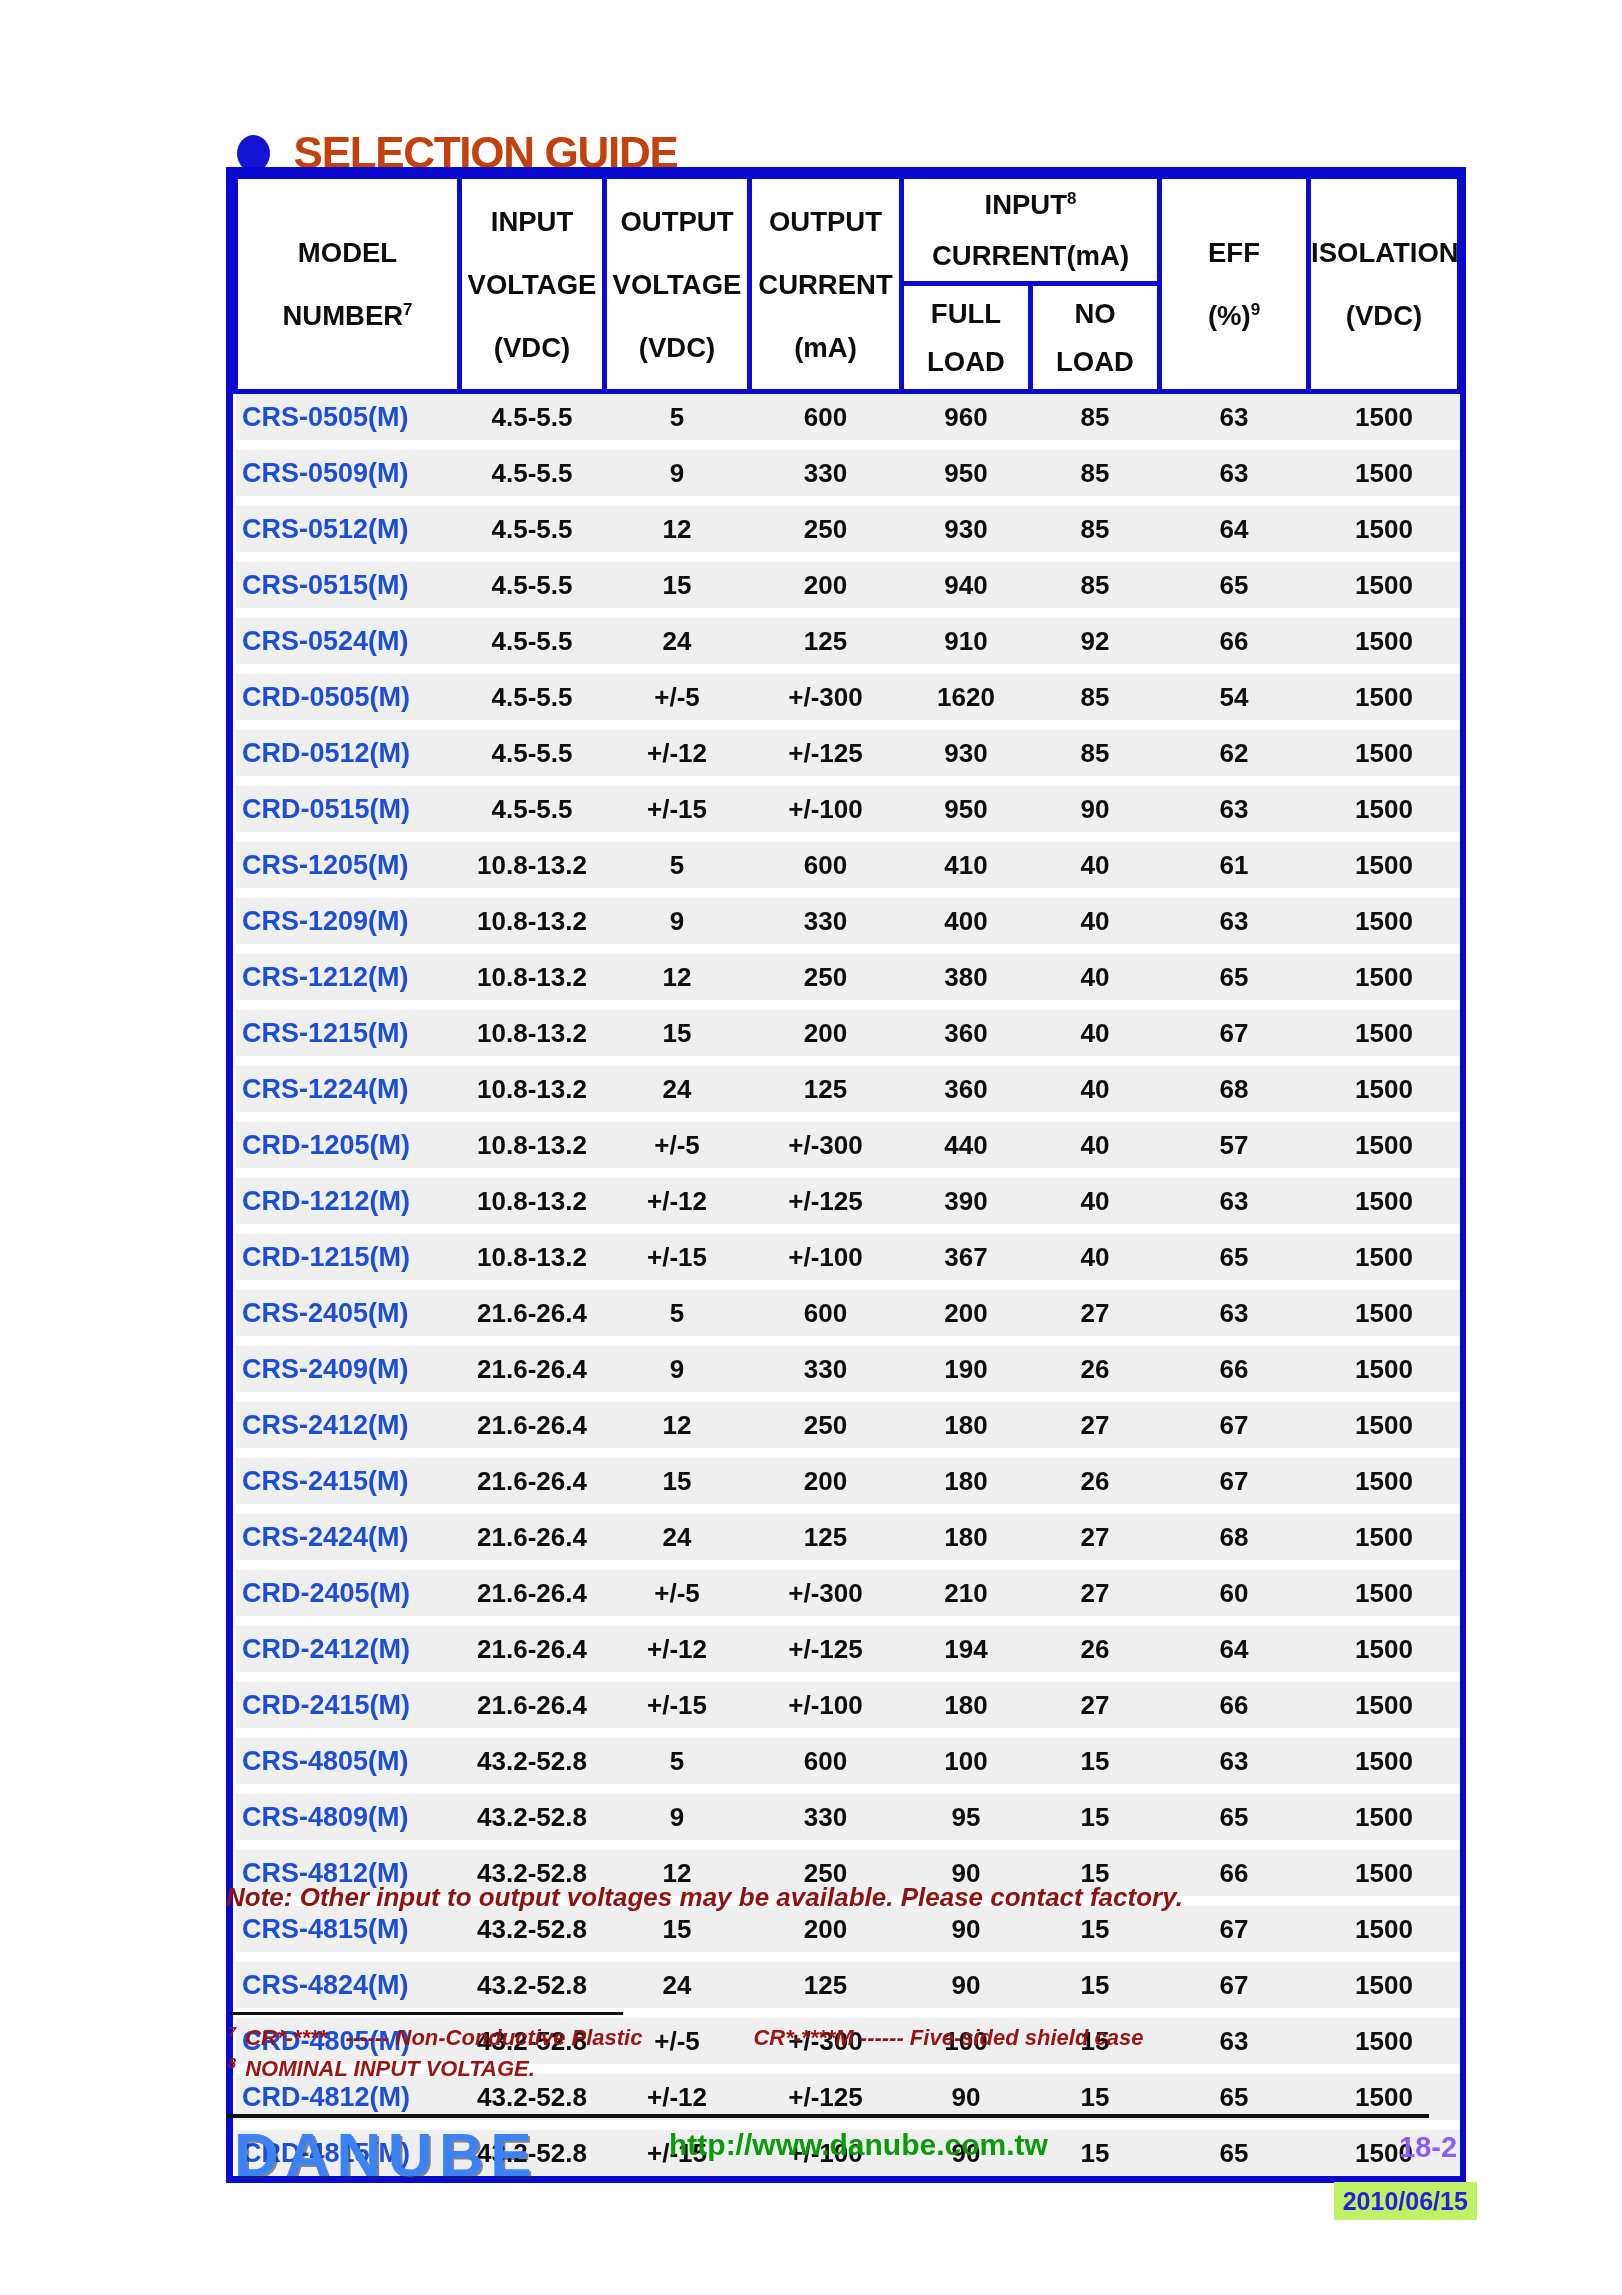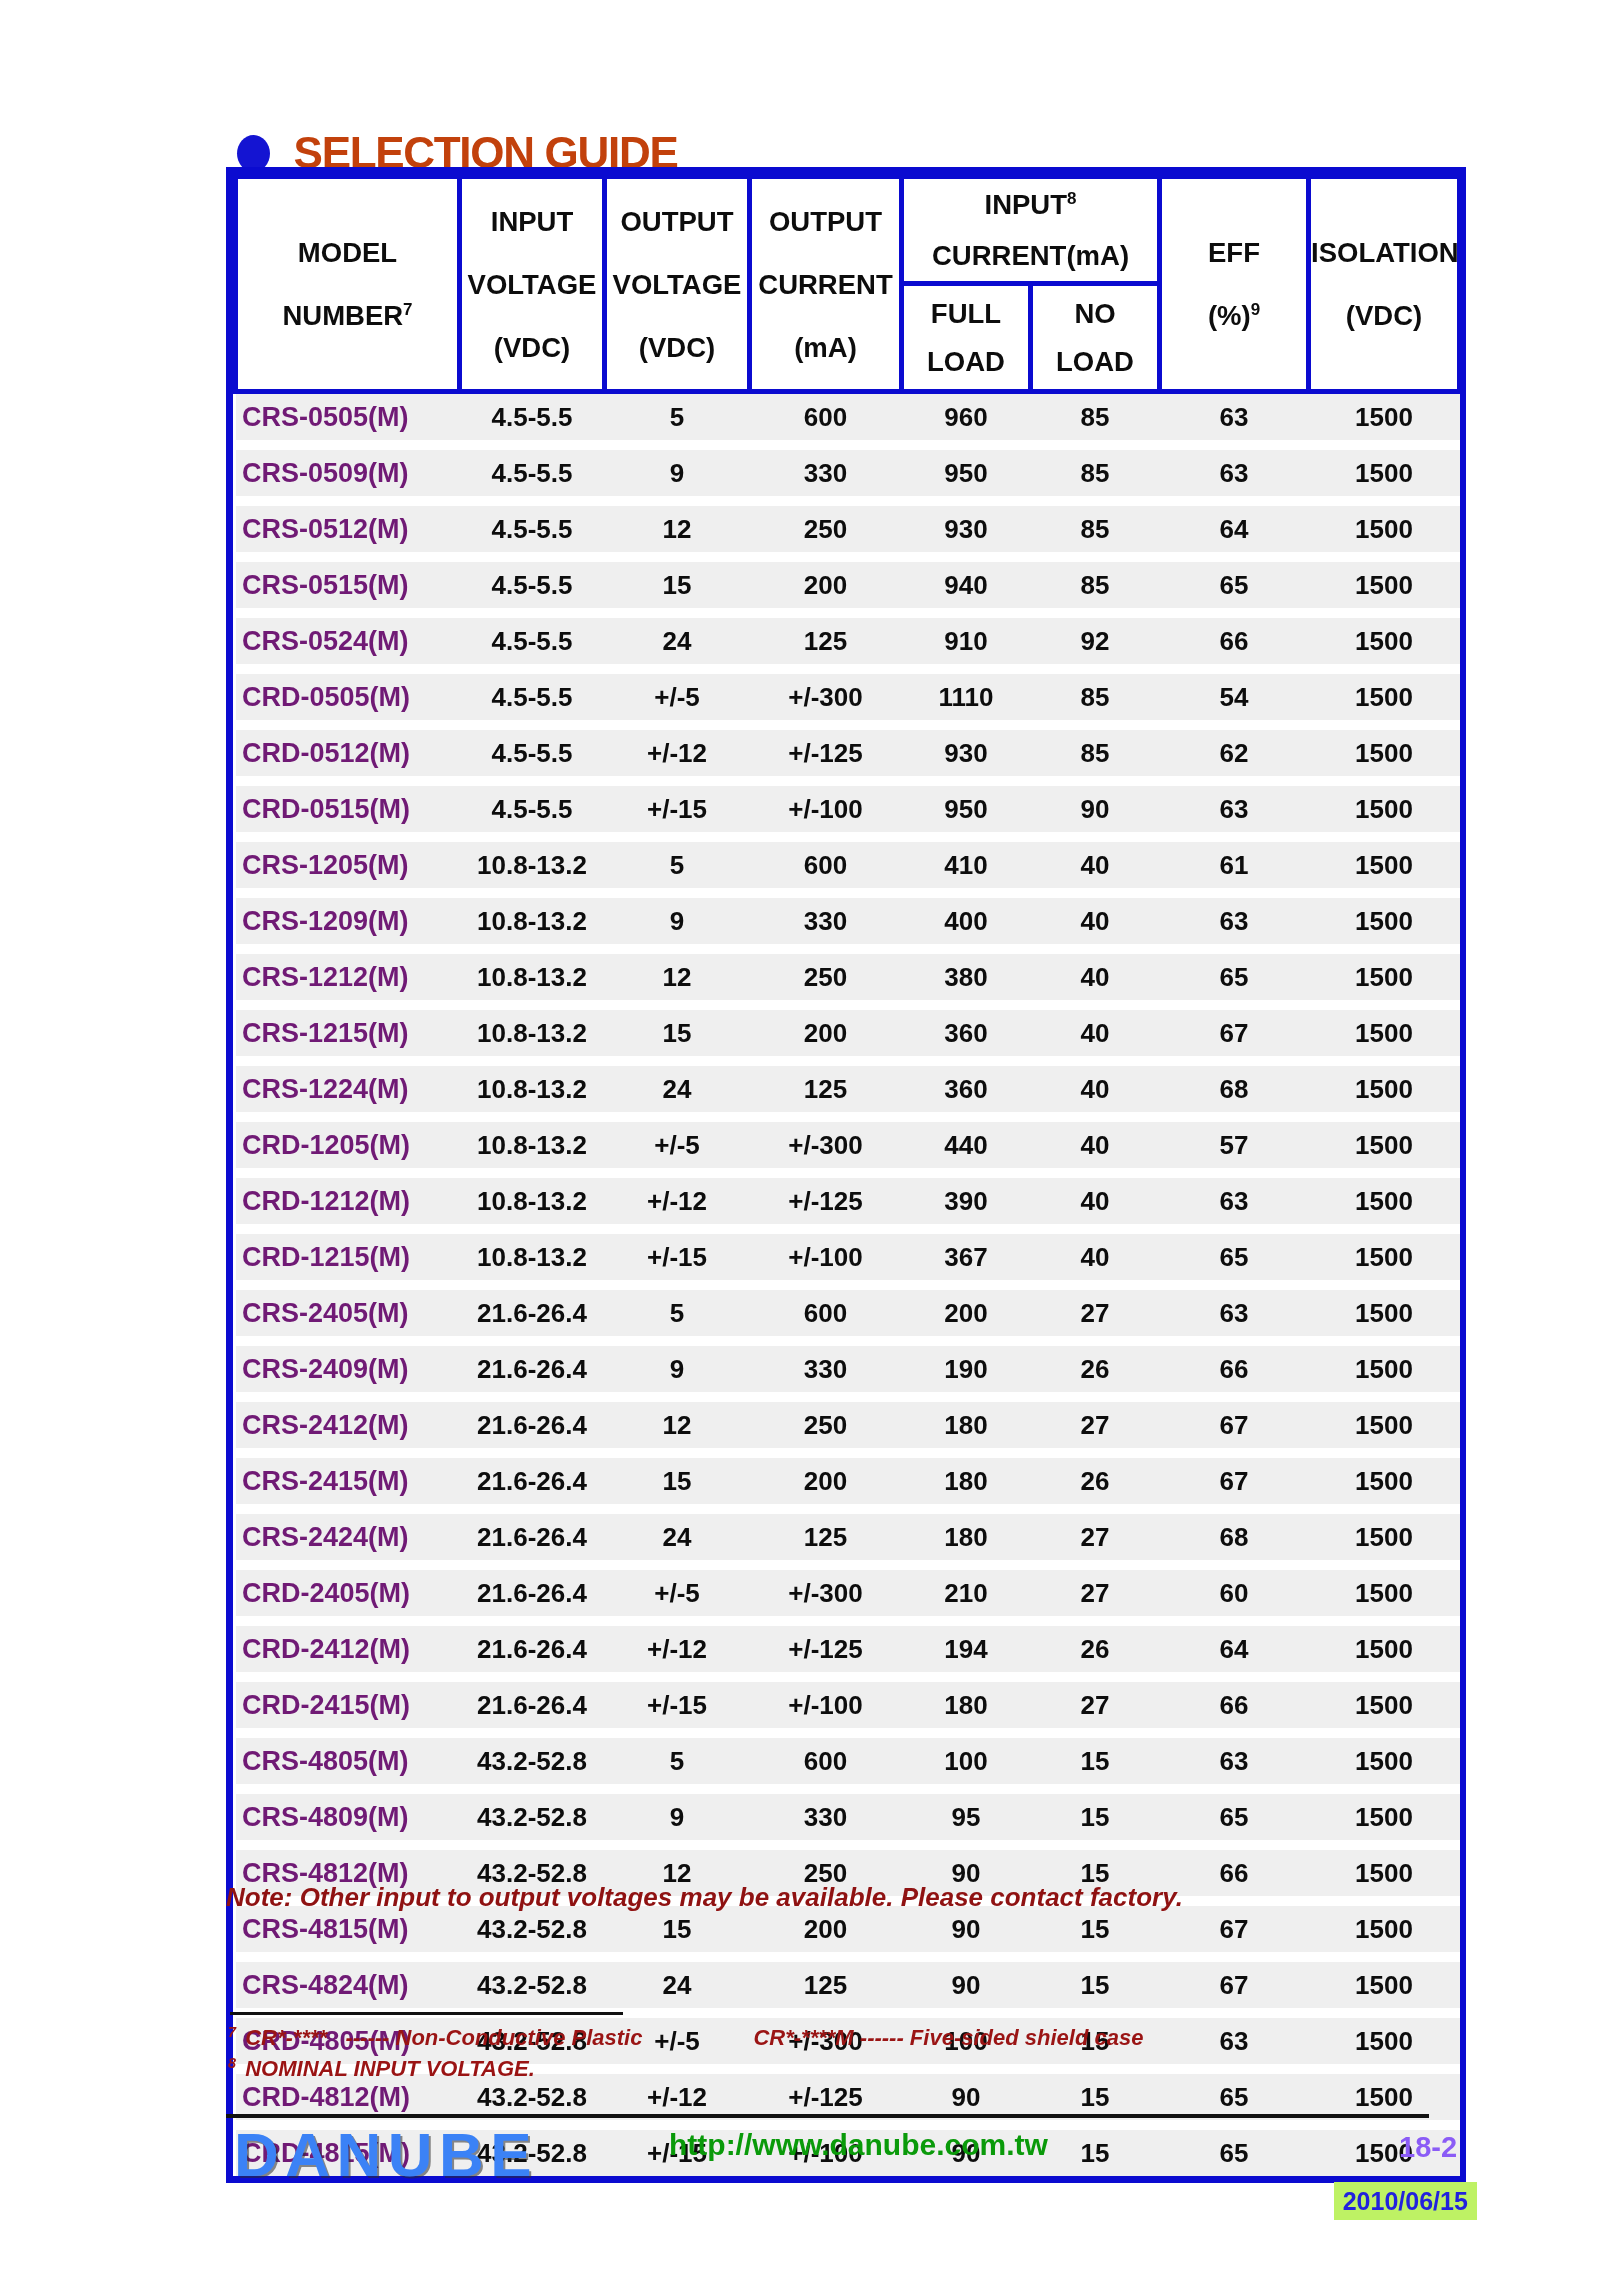--- a/index.html
+++ b/index.html
@@ -28,21 +28,21 @@
   thead .span-cell{line-height:63px;}
   thead tr.h1 th{height:98px;}
   thead tr.h2 th{height:103px;line-height:48px;text-align:center;}
   th.merged{line-height:51px;}
   th sup{font-size:17px;vertical-align:super;line-height:0;}
   tbody td{
     height:46px;background:#efefef;border:none;border-bottom:10.5px solid #ffffff;
     font-size:26px;color:#0d0d0d;text-align:center;vertical-align:middle;padding:0;
     white-space:nowrap;
   }
-  tbody td.model{color:#701a75;text-align:left;padding-left:6.5px;font-size:27px;}
+  tbody td.model{color:#1d4ed8;text-align:left;padding-left:6.5px;font-size:27px;}
   tbody tr:last-child td{border-bottom:none;}
 
   
   .note{position:absolute;left:226px;top:1882px;font-size:26px;font-style:italic;color:#8f1212;white-space:nowrap;}
 
   
   .fn-sep{position:absolute;left:230px;top:2012px;width:393px;height:3.3px;background:#111111;}
   .footnotes{position:absolute;left:228px;top:2022px;font-size:22px;font-style:italic;color:#9a1414;}
   .footnotes .fn{line-height:31px;white-space:pre;}
   .footnotes sup{font-size:14.4px;vertical-align:super;margin-right:9.2px;line-height:0;}
@@ -171,21 +171,21 @@
           <td>910</td>
           <td>92</td>
           <td>66</td>
           <td>1500</td>
         </tr>
         <tr>
           <td class="model">CRD-0505(M)</td>
           <td>4.5-5.5</td>
           <td>+/-5</td>
           <td>+/-300</td>
-          <td>1110</td>
+          <td>1620</td>
           <td>85</td>
           <td>54</td>
           <td>1500</td>
         </tr>
         <tr>
           <td class="model">CRD-0512(M)</td>
           <td>4.5-5.5</td>
           <td>+/-12</td>
           <td>+/-125</td>
           <td>930</td>

